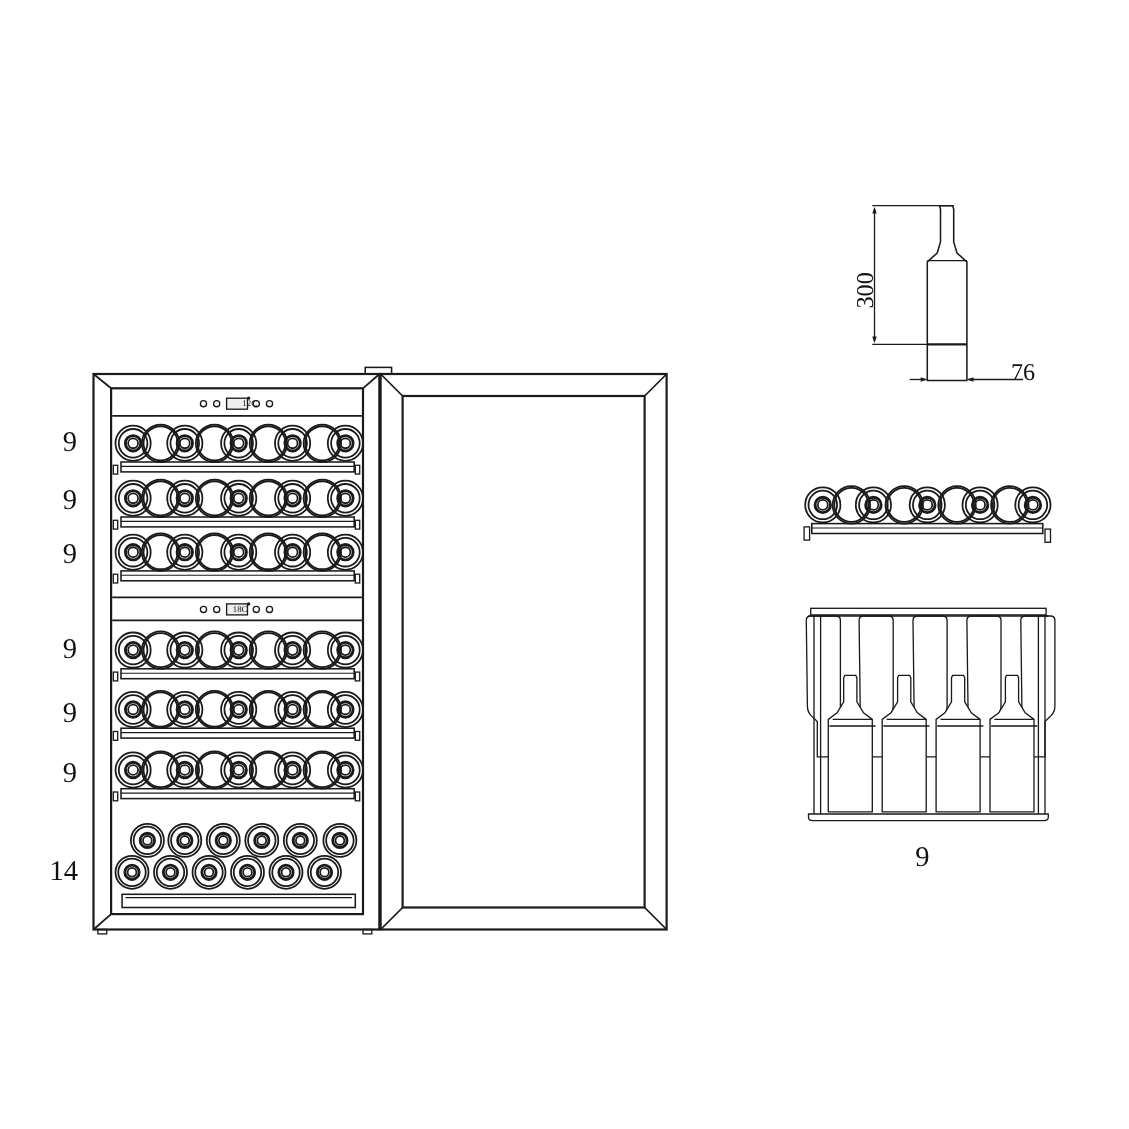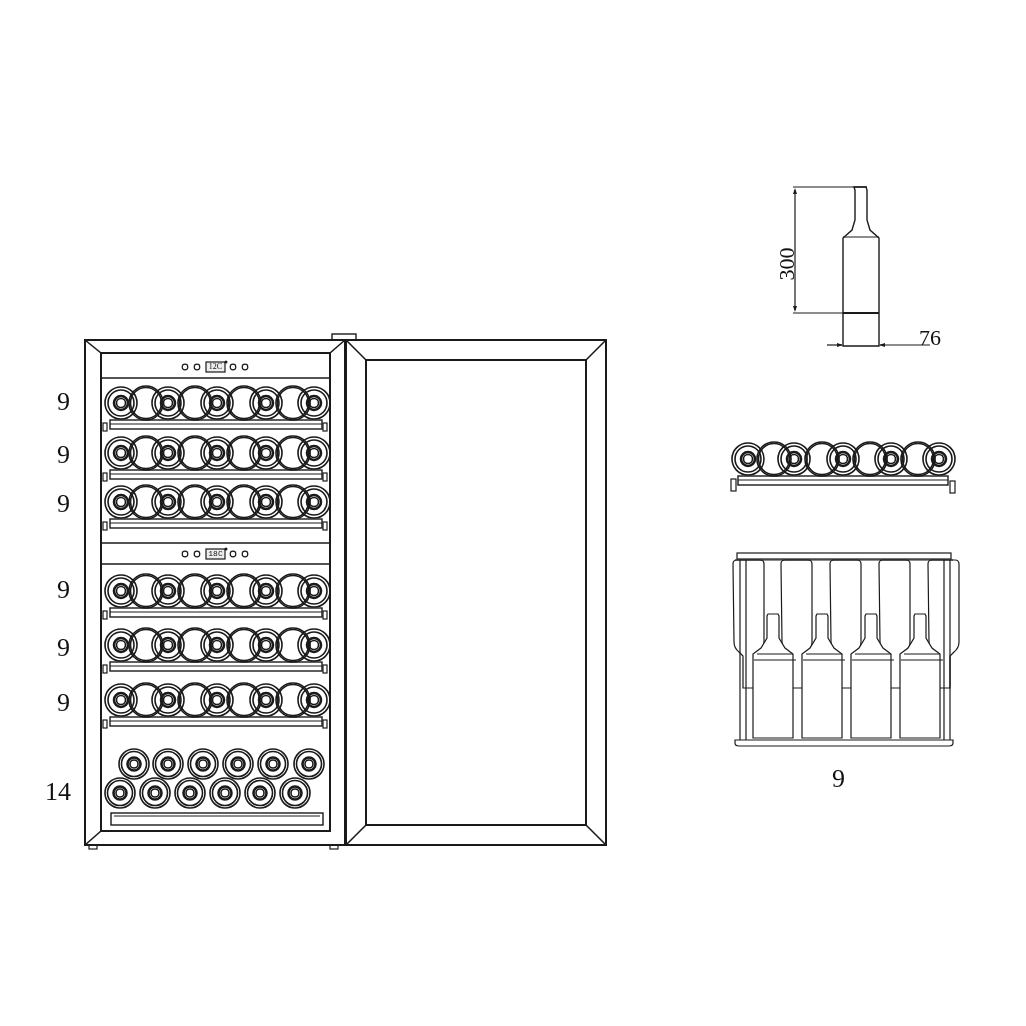--- a/index.html
+++ b/index.html
@@ -261,23 +261,23 @@
 
 
 <div class="label" style="left:57px; top:389px;">9</div>
 <div class="label" style="left:57px; top:442px;">9</div>
 <div class="label" style="left:57px; top:491px;">9</div>
 <div class="label" style="left:57px; top:577px;">9</div>
 <div class="label" style="left:57px; top:635px;">9</div>
 <div class="label" style="left:57px; top:690px;">9</div>
 <div class="label" style="left:45px; top:779px;">14</div>
 
-<div style="position:absolute; left:206px; top:362px; width:19px; height:10px; font-family:'Liberation Serif',serif; font-size:8px; line-height:10px; text-align:center; color:#111;">
+<div style="position:absolute; left:206px; top:362px; width:42px; height:10px; font-family:'Liberation Serif',serif; font-size:8px; line-height:10px; text-align:center; color:#111;">
   <span>12C</span>
 </div>
-<div style="position:absolute; left:206px; top:549px; width:19px; height:10px; font-family:Liberation Mono, monospace; font-size:8px; line-height:10px; text-align:center; color:#111;">
+<div style="position:absolute; left:206px; top:549px; width:19px; height:10px; font-family:Liberation Serif, serif; font-size:8px; line-height:10px; text-align:right; color:#111;">
   <span>18C</span>
 </div>
 
 <div class="label" style="left:770px; top:253px; font-size:22px; transform:rotate(-90deg); transform-origin:center;">300</div>
 <div class="label" style="left:907px; top:327px; font-size:22px;margin-left:12px;">76</div>
 <div class="label" style="left:832px; top:766px;">9</div>
 </div>
 
 </body></html>

